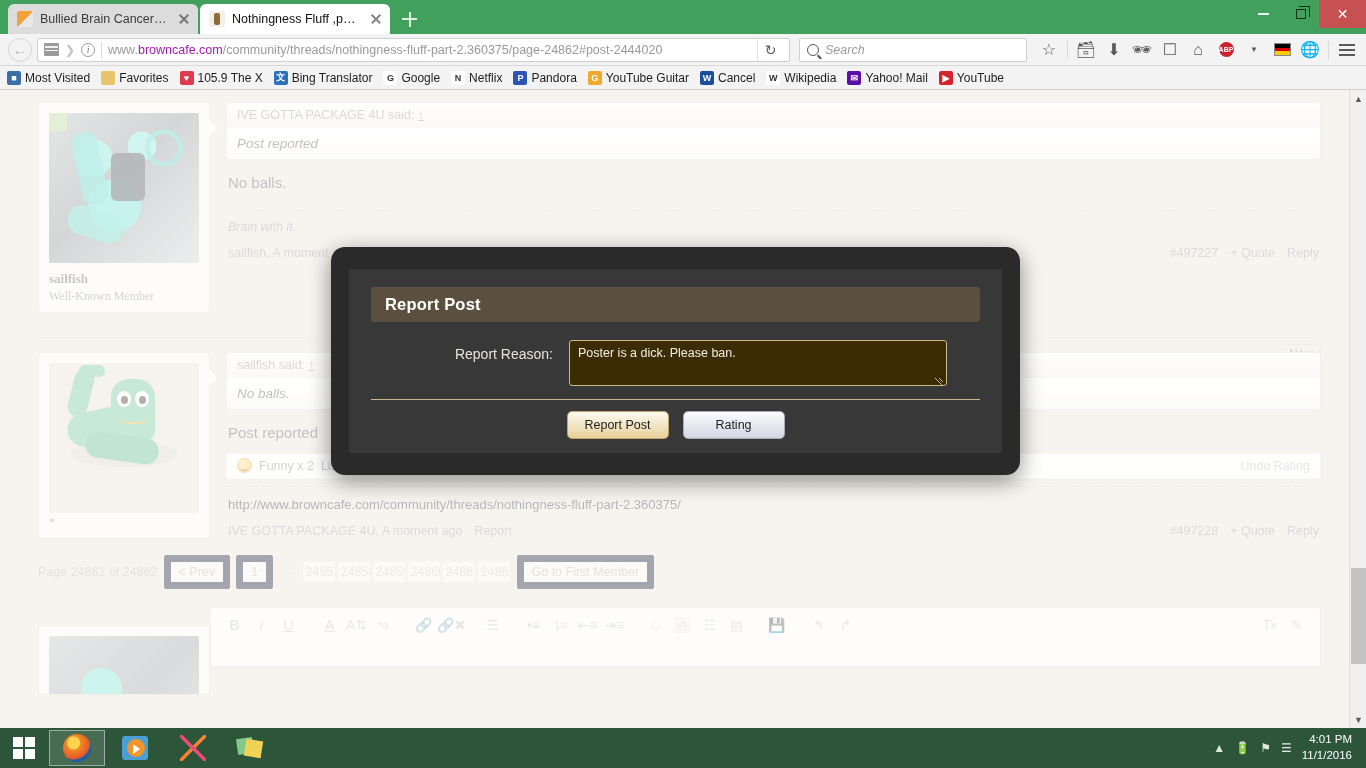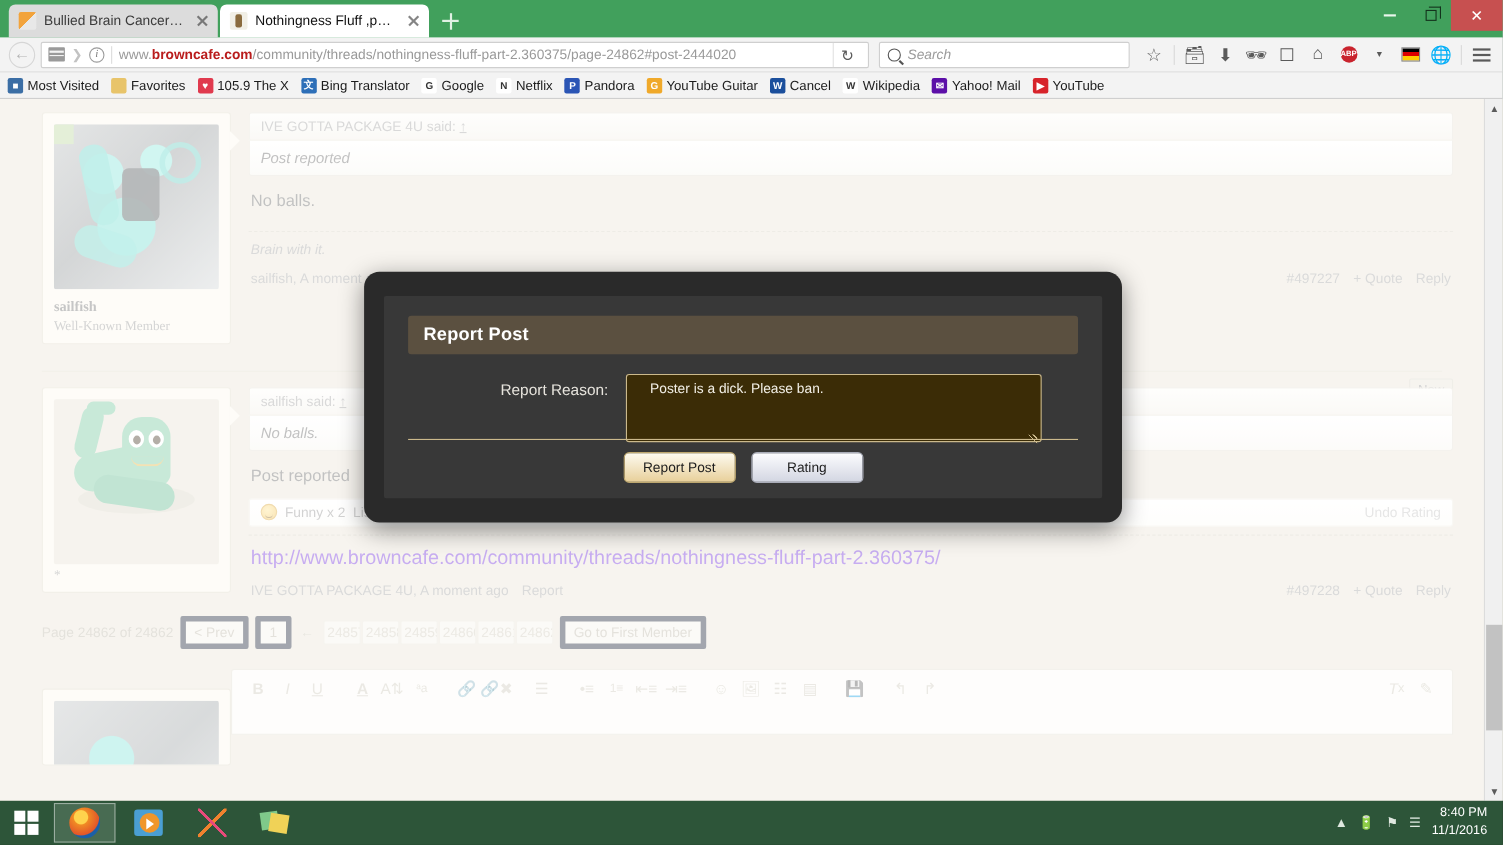--- a/index.html
+++ b/index.html
@@ -84,21 +84,21 @@
   .chev { color:#c2c2c2; font-size: 12px; }
   .infoicon {
     width: 14px; height: 14px; border-radius: 50%; border: 1.3px solid #9c9c9c;
     color:#7d7d7d; font-size: 10px; font-style: italic; display:flex;
     align-items:center; justify-content:center; font-family:"Liberation Serif",serif;
   }
   .urlsep { width:1px; height:16px; background:#dcdcdc; }
   #urltext {
     flex: 1 1 auto; font-size: 12.5px; color: #9a9a9a; white-space: nowrap; overflow: hidden;
   }
-  #urltext b { color: #b91c1c; font-weight: bold; }
+  #urltext b { color: #a21caf; font-weight: normal; }
   .reload {
     width: 26px; height: 22px; border-left:1px solid #e2e2e2; display:flex;
     align-items:center; justify-content:center; color:#5a5a5a; font-size:14px;
   }
   #searchbar {
     width: 228px; height: 24px; background: #fff; border: 1px solid #cfcfcf; border-radius: 2px;
     display: flex; align-items: center; gap: 6px; padding: 0 7px; margin-left: 6px;
   }
   #searchbar .ph { color: #9b9b9b; font-size: 12.5px; font-style: italic; }
   .magnifier { width: 12px; height: 12px; border: 1.5px solid #555; border-radius: 50%; position: relative; }
@@ -171,39 +171,39 @@
     border: 1px solid #d9a22c; position: relative;
   }
   .ratingbar .smiley:after {
     content:""; position:absolute; left:3px; top:7px; width:7px; height:3.5px;
     border-bottom: 1.6px solid #7d5a13; border-radius: 0 0 6px 6px;
   }
   .ratingbar .spacer { flex:1 1 auto; }
   .ratingbar .undo { color:#bdbdbd; }
   .dashed { border-top: 1px dashed #d3cdbd; margin: 7px 0 0 0; }
   .sig { font-size: 12.5px; color: #9d9d9d; font-style: italic; padding: 9px 2px 0 2px; }
-  .postlink { font-size: 18px; color: #6d28d9; padding: 10px 2px 0 2px; word-break: break-all; }
+  .postlink { font-size: 13px; color: #404040; padding: 10px 2px 0 2px; word-break: break-all; }
   .post-foot {
     display: flex; align-items: center; font-size: 12.5px; color: #9e9e9e;
     padding: 12px 2px 0 2px; gap: 12px;
   }
   .post-foot .right { margin-left: auto; display: flex; gap: 12px; }
   .new-badge {
     position: absolute; right: 28px; top: 6px; background: #e6e2d6; border: 1px solid #d6d1c2;
     border-radius: 2px; font-size: 12px; color: #8c8c8c; padding: 2px 7px;
   }
 
   
   #pagenav {
     display: flex; align-items: center; gap: 6px; padding: 16px 38px 0 38px;
     font-size: 12.5px; color: #b9b3a4;
   }
   .pn-label { color: #b9b3a4; }
   .pn-btn {
-    background: #f4f1e9; border: 5px solid #0f172a; border-radius: 2px; padding: 3px 8px; color: #b9b3a4;
+    background: #f4f1e9; border: 7px solid #0f172a; border-radius: 2px; padding: 3px 8px; color: #b9b3a4;
   }
   .pn-num {
     background: #f4f1e9; border: 1px solid #e7e3d6; border-radius: 2px; padding: 3px 3px;
     color: #cdc7b8; width: 34px; text-align:center; overflow:hidden; white-space:nowrap;
   }
   .pn-arrow { color: #c6c0b0; padding: 0 2px; }
 
   
   #editor {
     margin: 18px 28px 0 38px; background: #fbfaf6; border: 1px solid #e0dbcd; border-radius: 3px 3px 0 0;
@@ -228,22 +228,22 @@
     box-shadow: 0 6px 22px rgba(0,0,0,.45);
   }
   #modal-inner { background: #383838; height: 100%; border-radius: 2px; padding: 18px 22px 0 22px; position:relative; }
   #modal-title {
     background: #5b5040; color: #fff; font-size: 16.5px; font-weight: bold;
     padding: 8px 14px; border-radius: 3px; letter-spacing: .2px;
   }
   #modal-row { display: flex; align-items: flex-start; gap: 16px; padding: 18px 0 0 0; }
   #modal-label { width: 182px; text-align: right; color: #e7e4dd; font-size: 14px; padding-top: 6px; }
   #report-reason {
-    width: 378px; height: 62px; background: #3b2c06; border: 1px solid #cbb98c; border-radius: 3px;
-    color: #f2efe6; font-size: 12.5px; padding: 5px 21px; resize: none; outline: none;
+    width: 378px; height: 46px; background: #3b2c06; border: 1px solid #cbb98c; border-radius: 3px;
+    color: #f2efe6; font-size: 12.5px; padding: 5px 8px; resize: none; outline: none;
     font-family: "Liberation Sans", sans-serif; position: relative;
   }
   #ta-wrap { position: relative; }
   #ta-grip {
     position: absolute; right: 4px; bottom: 4px; width: 8px; height: 8px; pointer-events: none;
     background:
       linear-gradient(45deg, transparent 45%, #cbb98c 45%, #cbb98c 55%, transparent 55%),
       linear-gradient(45deg, transparent 70%, #cbb98c 70%, #cbb98c 80%, transparent 80%);
   }
   #modal-sep { border-top: 1px solid #cbb98c; margin: 14px 22px 0 22px; position:absolute; left:0; right:0; bottom:53px; }
@@ -650,17 +650,17 @@
       <span style="position:absolute;left:0;top:2px;width:16px;height:16px;background:#7fc98a;transform:rotate(-8deg);"></span>
       <span style="position:absolute;left:8px;top:4px;width:17px;height:17px;background:#f0d257;transform:rotate(9deg);"></span>
     </span>
   </div>
   <div id="tray">
     <span class="tray-ico">▲</span>
     <span class="tray-ico">🔋</span>
     <span class="tray-ico">⚑</span>
     <span class="tray-ico">☰</span>
     <div id="clock">
-      <div>8:40 PM</div>
+      <div>4:01 PM</div>
       <div>11/1/2016</div>
     </div>
   </div>
 </div>
 
 </body></html>

